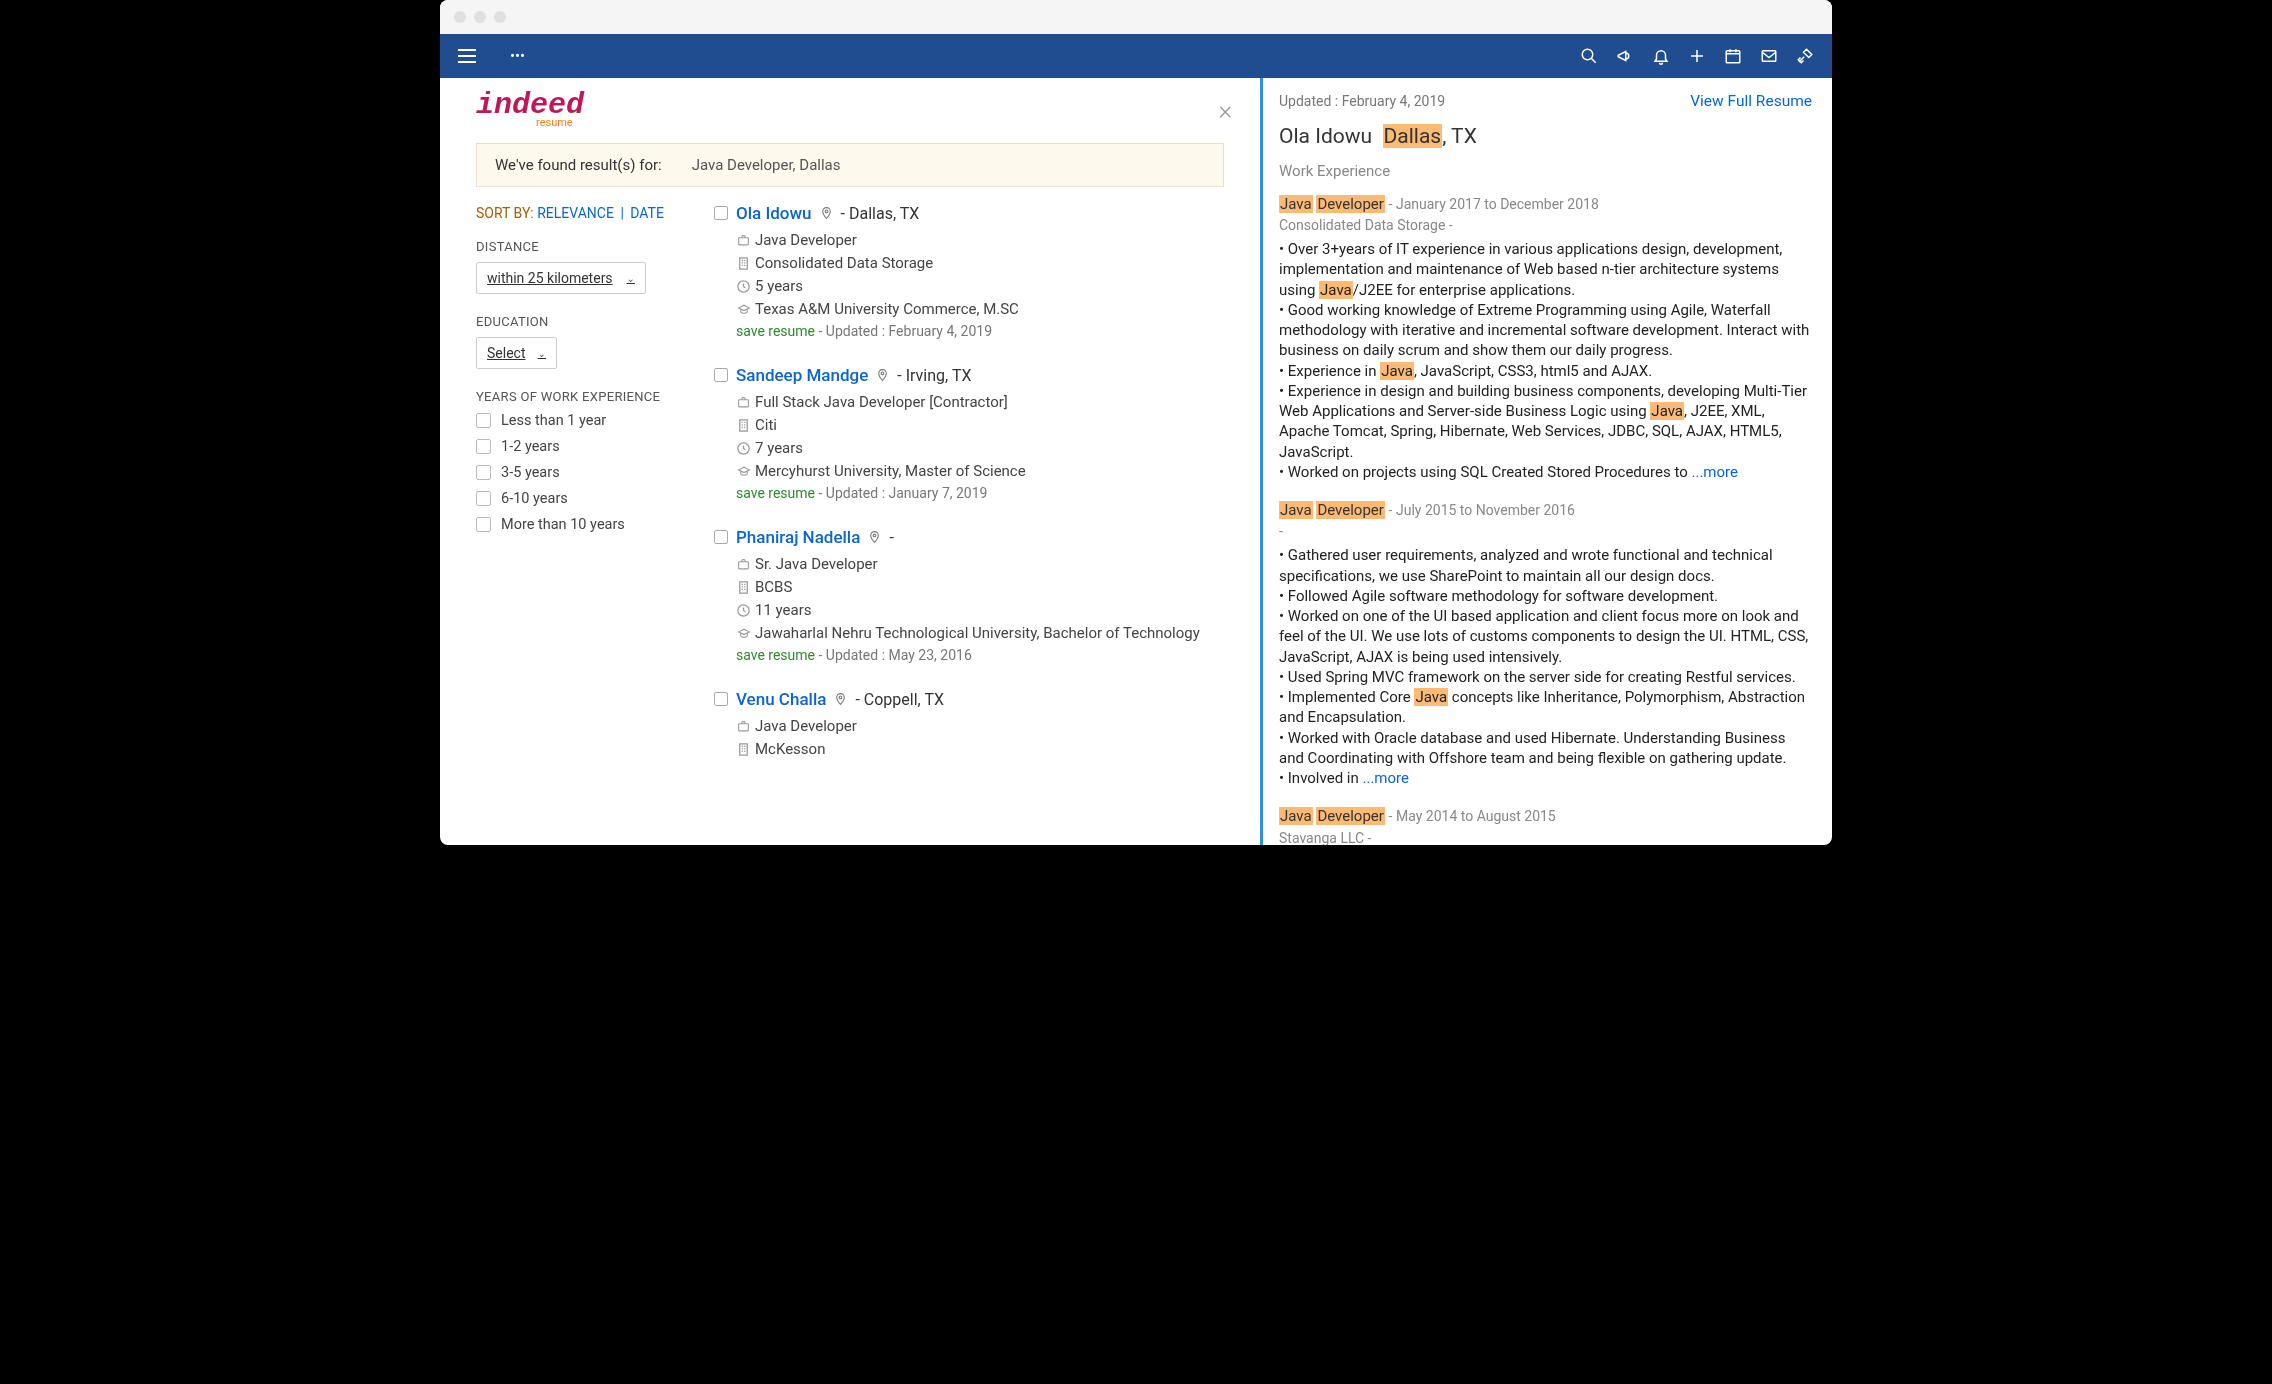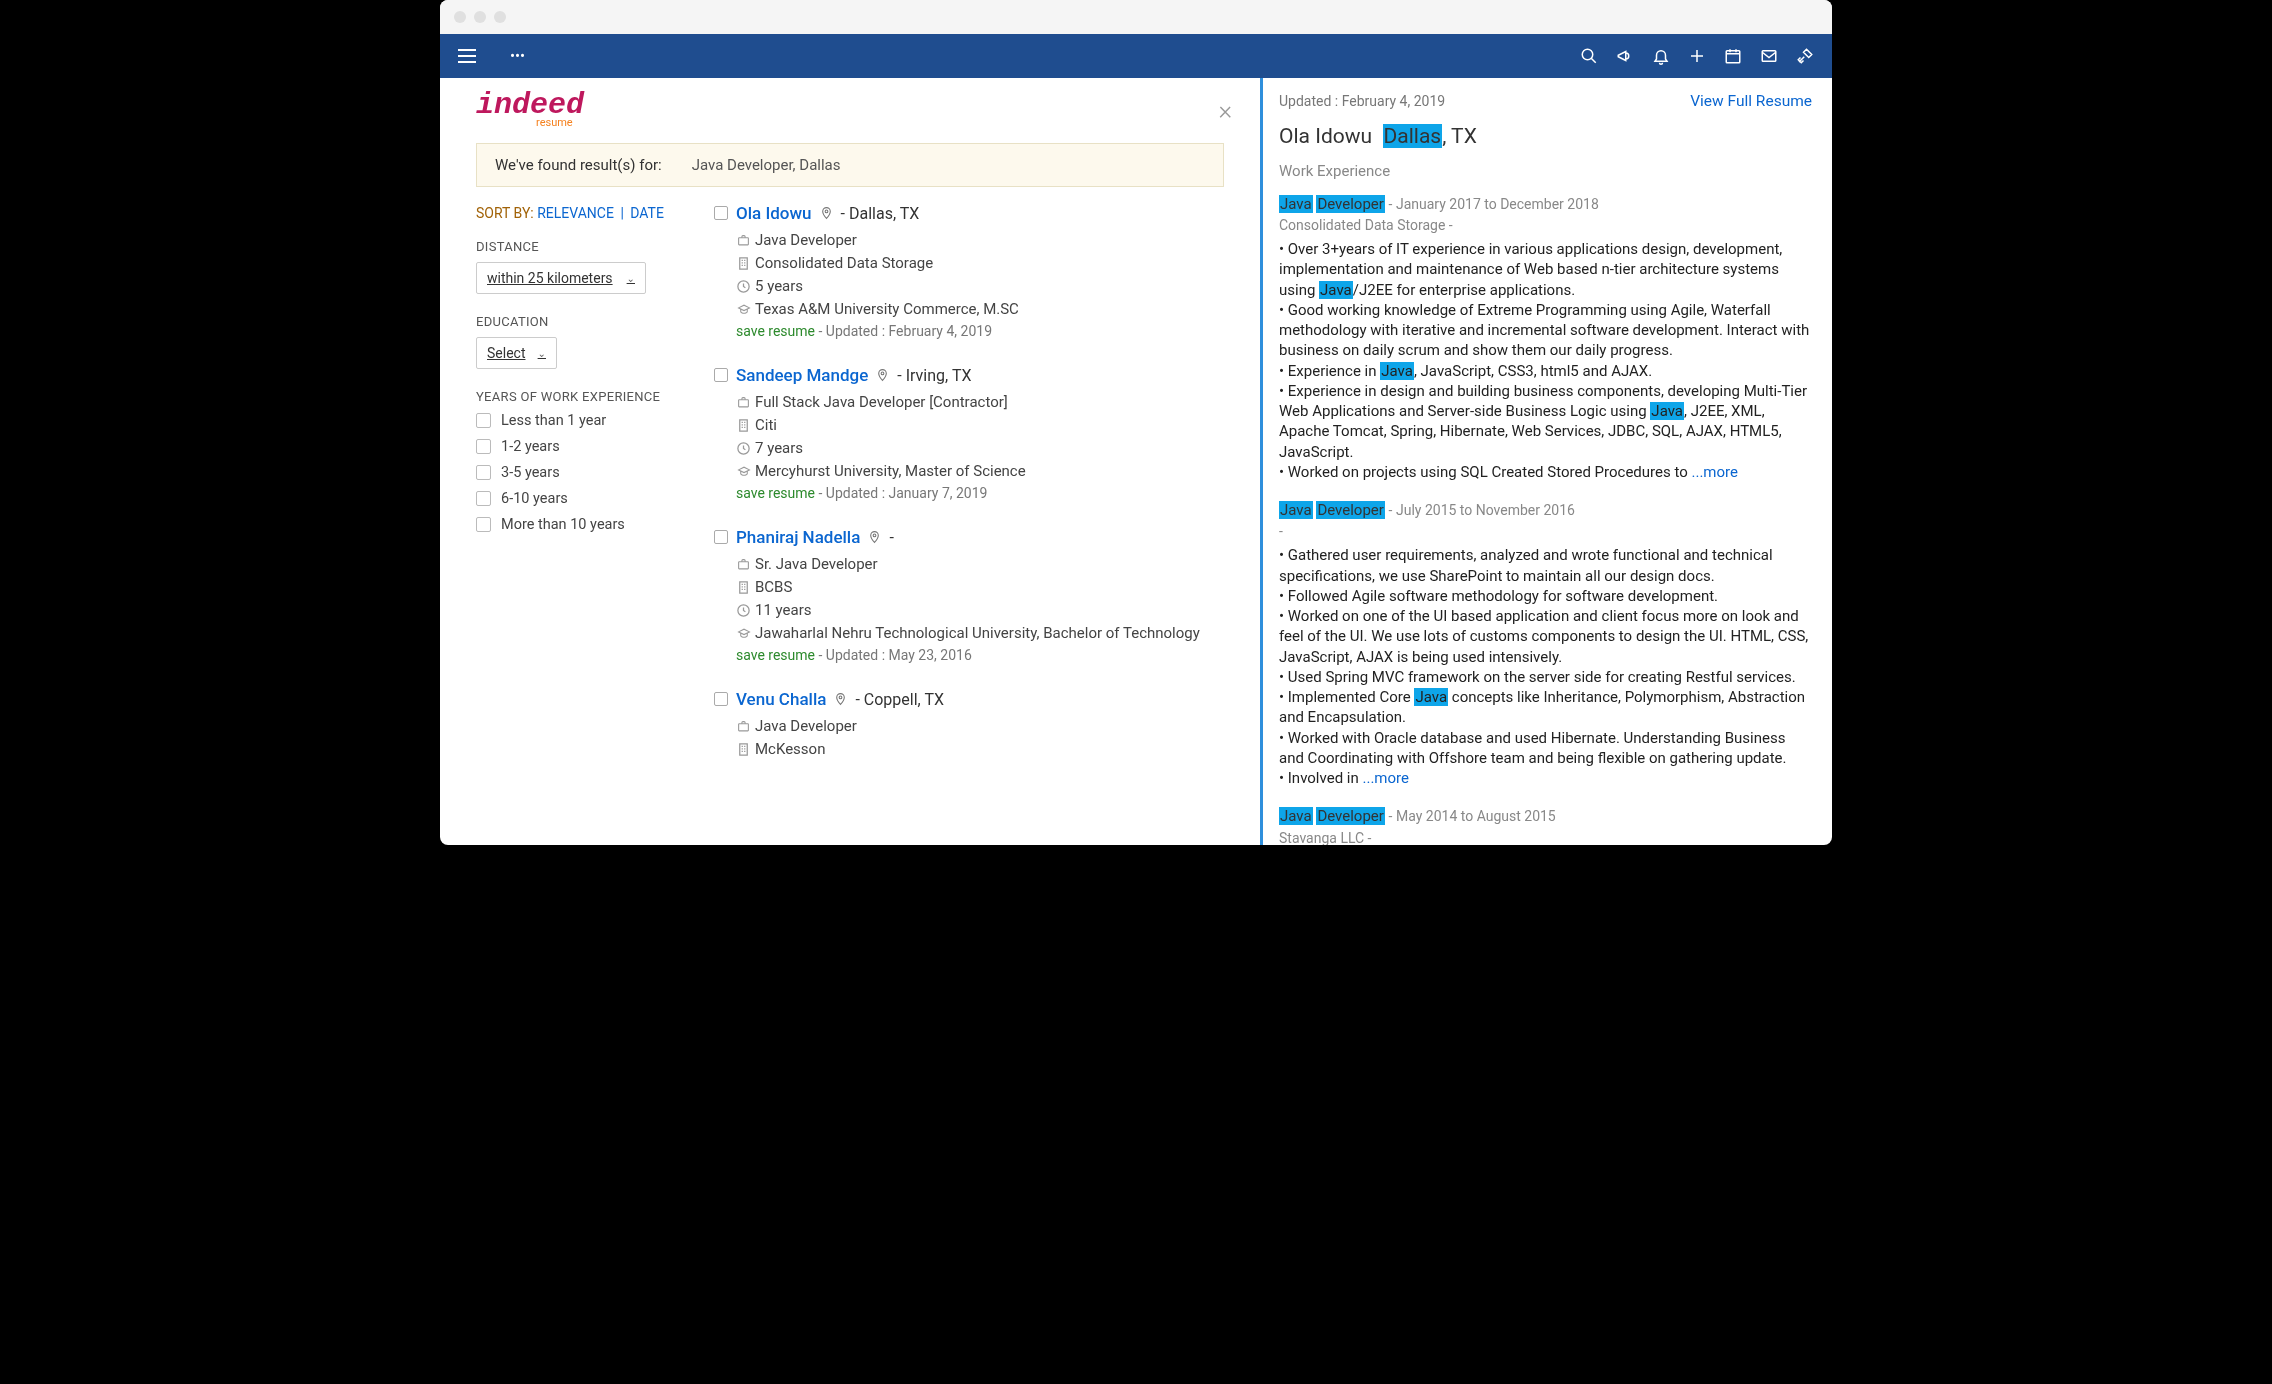--- a/index.html
+++ b/index.html
@@ -55,21 +55,21 @@
 .save-link { color: #2d8a2d; }
 .updated { color: #777; }
 
 .right { flex: 1; border-left: 3px solid #2f8fdc; padding: 14px 20px 0 16px; position: relative; overflow: hidden; }
 .arrow-notch { position: absolute; left: -10px; top: 228px; width: 0; height: 0; border-top: 9px solid transparent; border-bottom: 9px solid transparent; border-right: 10px solid #2f8fdc; }
 .arrow-notch::after { content:''; position:absolute; left:3px; top:-7px; border-top:7px solid transparent; border-bottom:7px solid transparent; border-right:8px solid #fff; }
 .r-top { display: flex; justify-content: space-between; align-items: center; font-size: 14px; margin-bottom: 14px; }
 .r-updated { color: #777; }
 .r-view { color: #0b66d0; font-size: 15.5px; }
 .r-title { font-size: 21px; margin-bottom: 14px; }
-.hl { background: #0ea5e9; padding: 0 1px; }
+.hl { background: #fdba74; padding: 0 1px; }
 .r-sec { color: #888; font-size: 15px; margin-bottom: 14px; }
 .exp-block { margin-bottom: 18px; font-size: 15px; line-height: 1.35; }
 .exp-title { margin-bottom: 2px; }
 .exp-role { color: #333; }
 .exp-dates { color: #888; font-size: 14px; }
 .exp-company { color: #888; font-size: 14px; margin-bottom: 4px; }
 .exp-bullets { color: #222; }
 .more-link { color: #0b66d0; }
 
 svg { display: block; }

